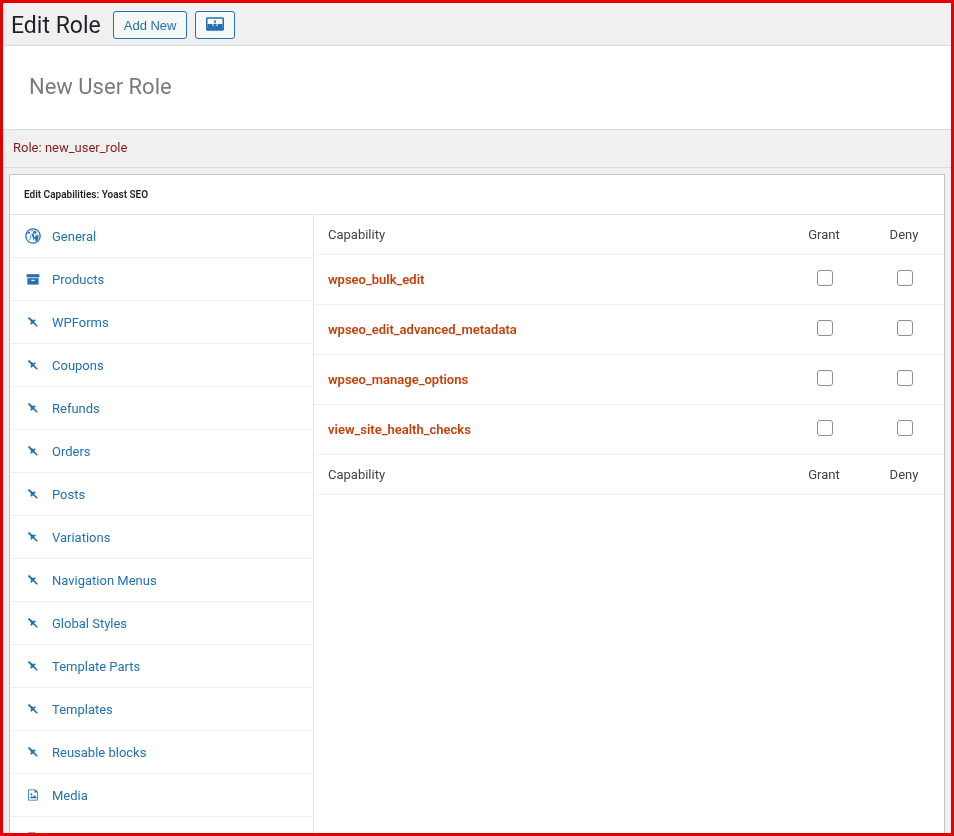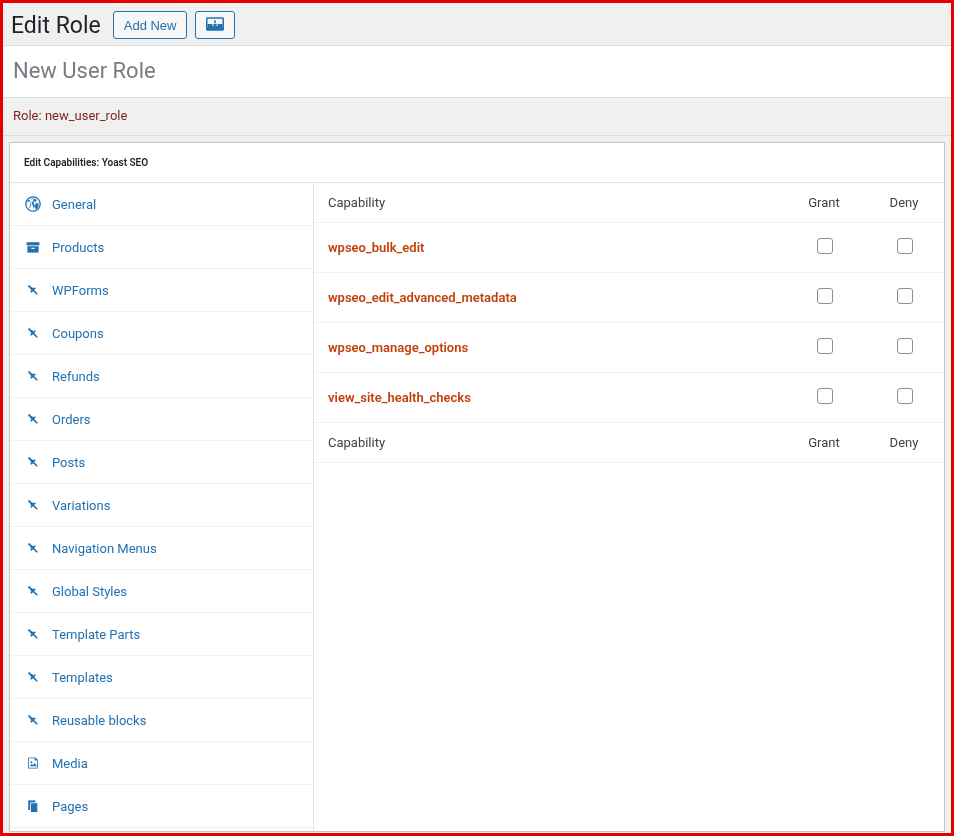--- a/index.html
+++ b/index.html
@@ -47,21 +47,21 @@
   }
   .btn-icon { width: 40px; padding: 0; }
   .btn-icon svg { width: 18px; height: 14px; fill: #2271b1; }
   
   .rolebar {
     background: #fff;
     padding: 12px 10px 14px 10px;
     border-bottom: 1px solid #dcdcde;
   }
   .rolebar h2 {
-    margin: 0;
+    margin: 16px;
     font-size: 22px;
     font-weight: 400;
     color: #787c82;
   }
   .slugbar {
     padding: 10px 10px 12px 10px;
     font-size: 13px;
     color: #7f1d1d;
     border-bottom: 1px solid #dcdcde;
   }

